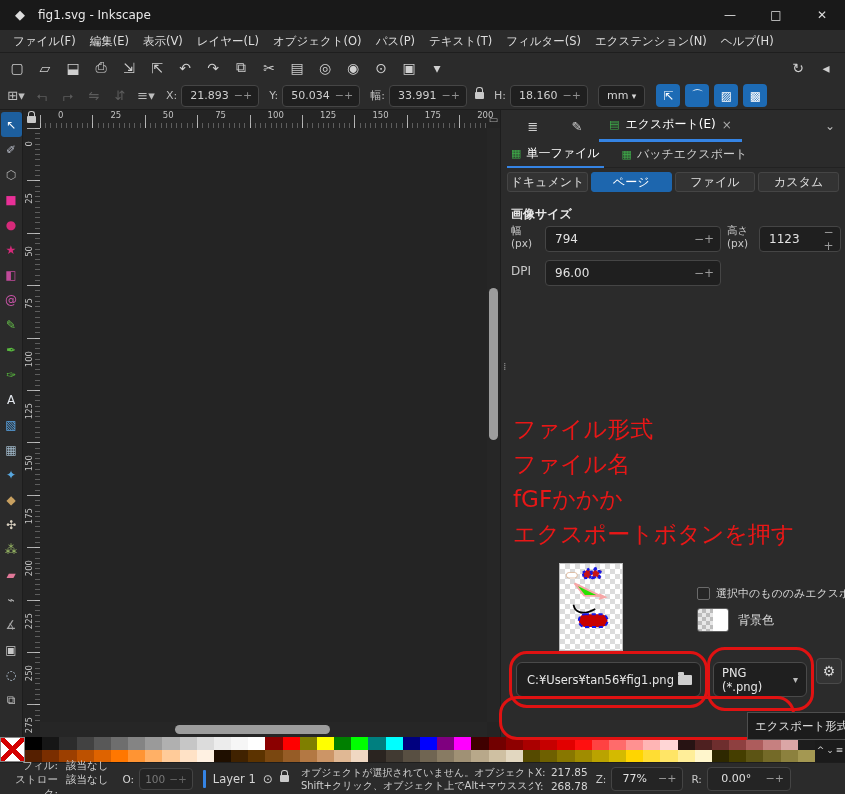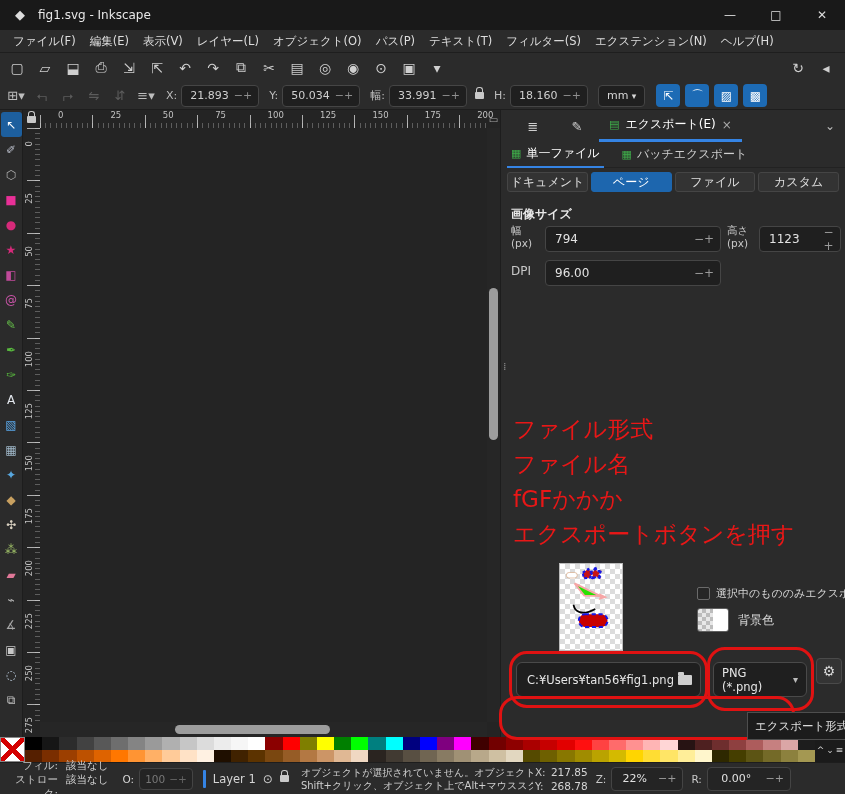--- a/index.html
+++ b/index.html
@@ -508,21 +508,21 @@
         <span class="xy-lbl">X:</span>
         <span>217.85</span>
       </div>
     <div class="xy-row">
         <span class="xy-lbl">Y:</span>
         <span>268.78</span>
       </div>
   </div>
   <span class="zr-lbl">Z:</span>
   <div class="zr-fld" style="width:72px">
-    <span style="margin:0 auto">22%</span>
+    <span style="margin:0 auto">77%</span>
       <span class="spin">−+</span>
   </div>
   <span class="zr-lbl">R:</span>
   <div class="zr-fld" style="width:84px;margin-right:4px">
     <span style="margin:0 auto">0.00°</span>
       <span class="spin">−+</span>
   </div>
 </div>
 
 </body></html>

